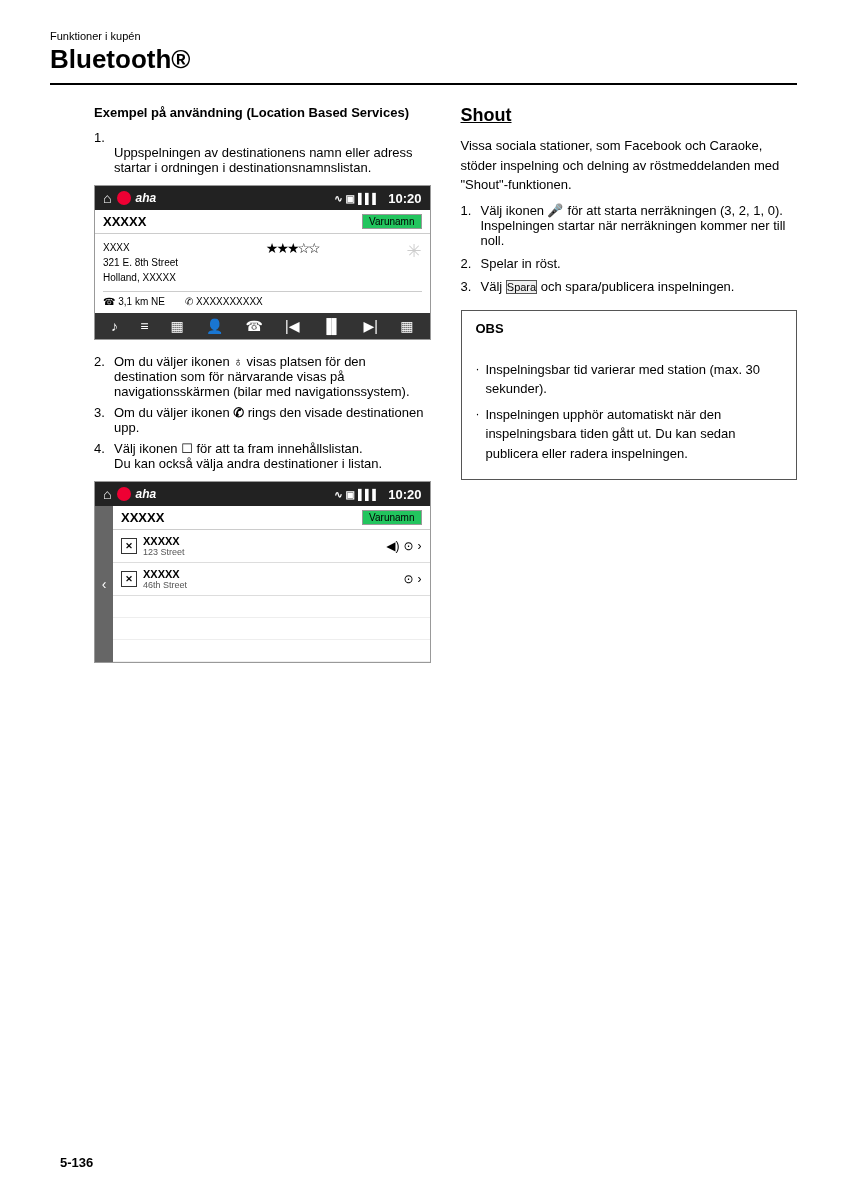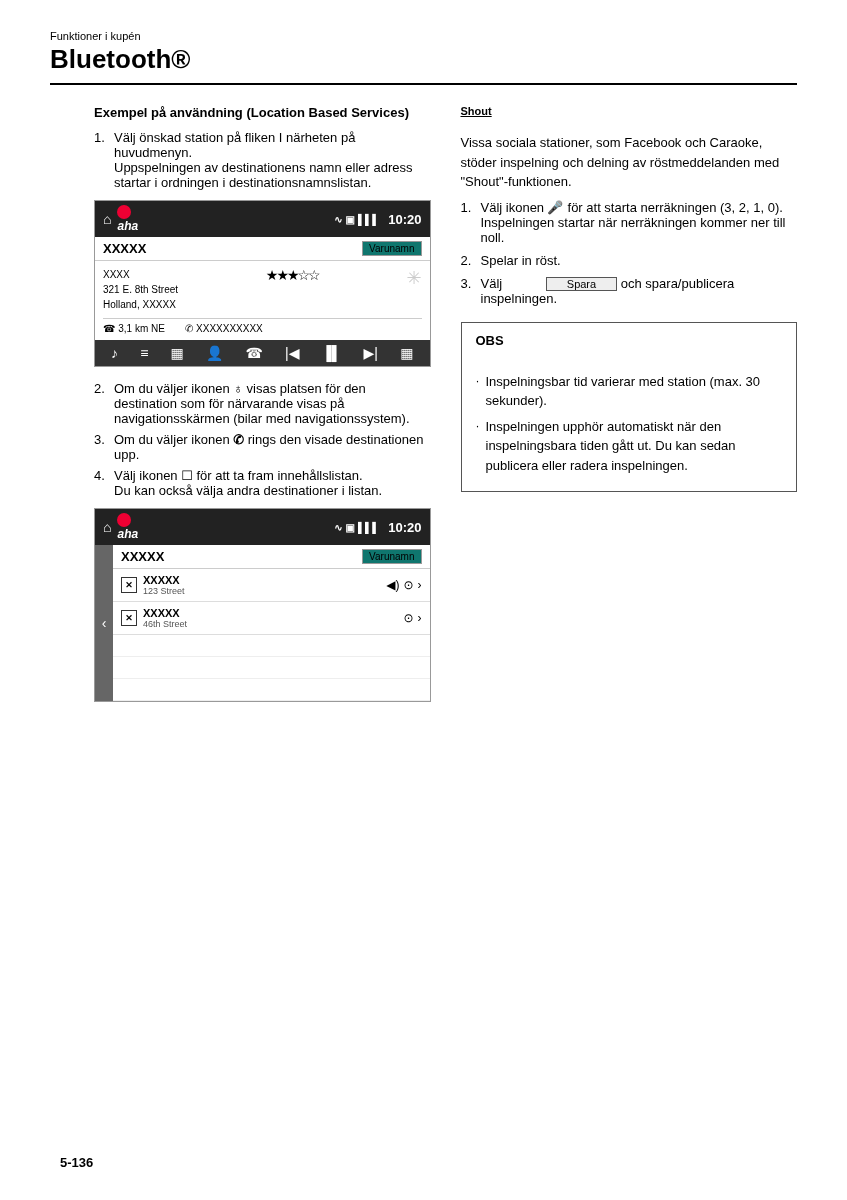--- a/index.html
+++ b/index.html
@@ -58,24 +58,24 @@
       max-width: 360px;
     }
 
     .section-title {
       font-size: 13px;
       font-weight: bold;
       margin-bottom: 10px;
     }
 
     .shout-title {
-      font-size: 11px;
+      font-size: 18px;
       font-weight: bold;
       text-decoration: underline;
-      margin-bottom: 16px;
+      margin-bottom: 10px;
     }
 
     .list-num {
       min-width: 20px;
       font-weight: normal;
     }
 
     .list-content {
       flex: 1;
     }
@@ -104,23 +104,22 @@
       font-weight: bold;
     }
 
     .screen-header .home-icon {
       font-size: 14px;
       margin-right: 6px;
     }
 
     .screen-header .aha-logo {
       display: flex;
-      align-items: flex-start;
+      align-items: flex-end;
       margin-right: auto;
-      flex-direction: column;
     }
 
     .screen-header .aha-dot {
       width: 14px;
       height: 14px;
       background: #e03;
       border-radius: 50%;
       margin-right: 4px;
     }
 
@@ -153,21 +152,21 @@
 
     .screen-title-bar .xxxxx {
       font-weight: bold;
       font-size: 13px;
     }
 
     .varunamn-btn {
       border: 1px solid #999;
       padding: 1px 6px;
       font-size: 10px;
-      background: #0f766e;
+      background: #22c55e;
     }
 
     .screen-content {
       padding: 6px 8px;
     }
 
     .station-info {
       display: flex;
       justify-content: space-between;
       align-items: flex-start;
@@ -277,24 +276,23 @@
     }
 
     .obs-dot {
       margin-right: 6px;
       font-size: 12px;
     }
 
     .spara-btn {
       display: inline-block;
       border: 1px solid #555;
-      padding: 0 20px;
+      padding: 0 0;
       font-size: 11px;
       background: #eee;
-      margin-left: 40px;
     }
 
     
     .page-footer {
       position: absolute;
       bottom: 30px;
       left: 60px;
       font-size: 13px;
       font-weight: bold;
     }
@@ -326,21 +324,21 @@
 
   <div class="two-column">
 
     <div class="left-col">
 
       <div class="section-title">Exempel på användning (Location Based Services)</div>
 
       <div style="display:flex; margin-bottom:6px;">
         <span class="list-num">1.</span>
         <div class="list-content">
-          <span>Välj önskad station på fliken I närheten på huvudmenyn.</span><br>
+          <br>
           <span>Uppspelningen av destinationens namn eller adress startar i ordningen i destinationsnamnslistan.</span>
         </div>
       </div>
 
       <div class="screen-mockup">
         <div class="screen-header">
           <span class="home-icon">⌂</span>
           <div class="aha-logo">
             <div class="aha-dot"></div>
             <span class="aha-text">aha</span>

